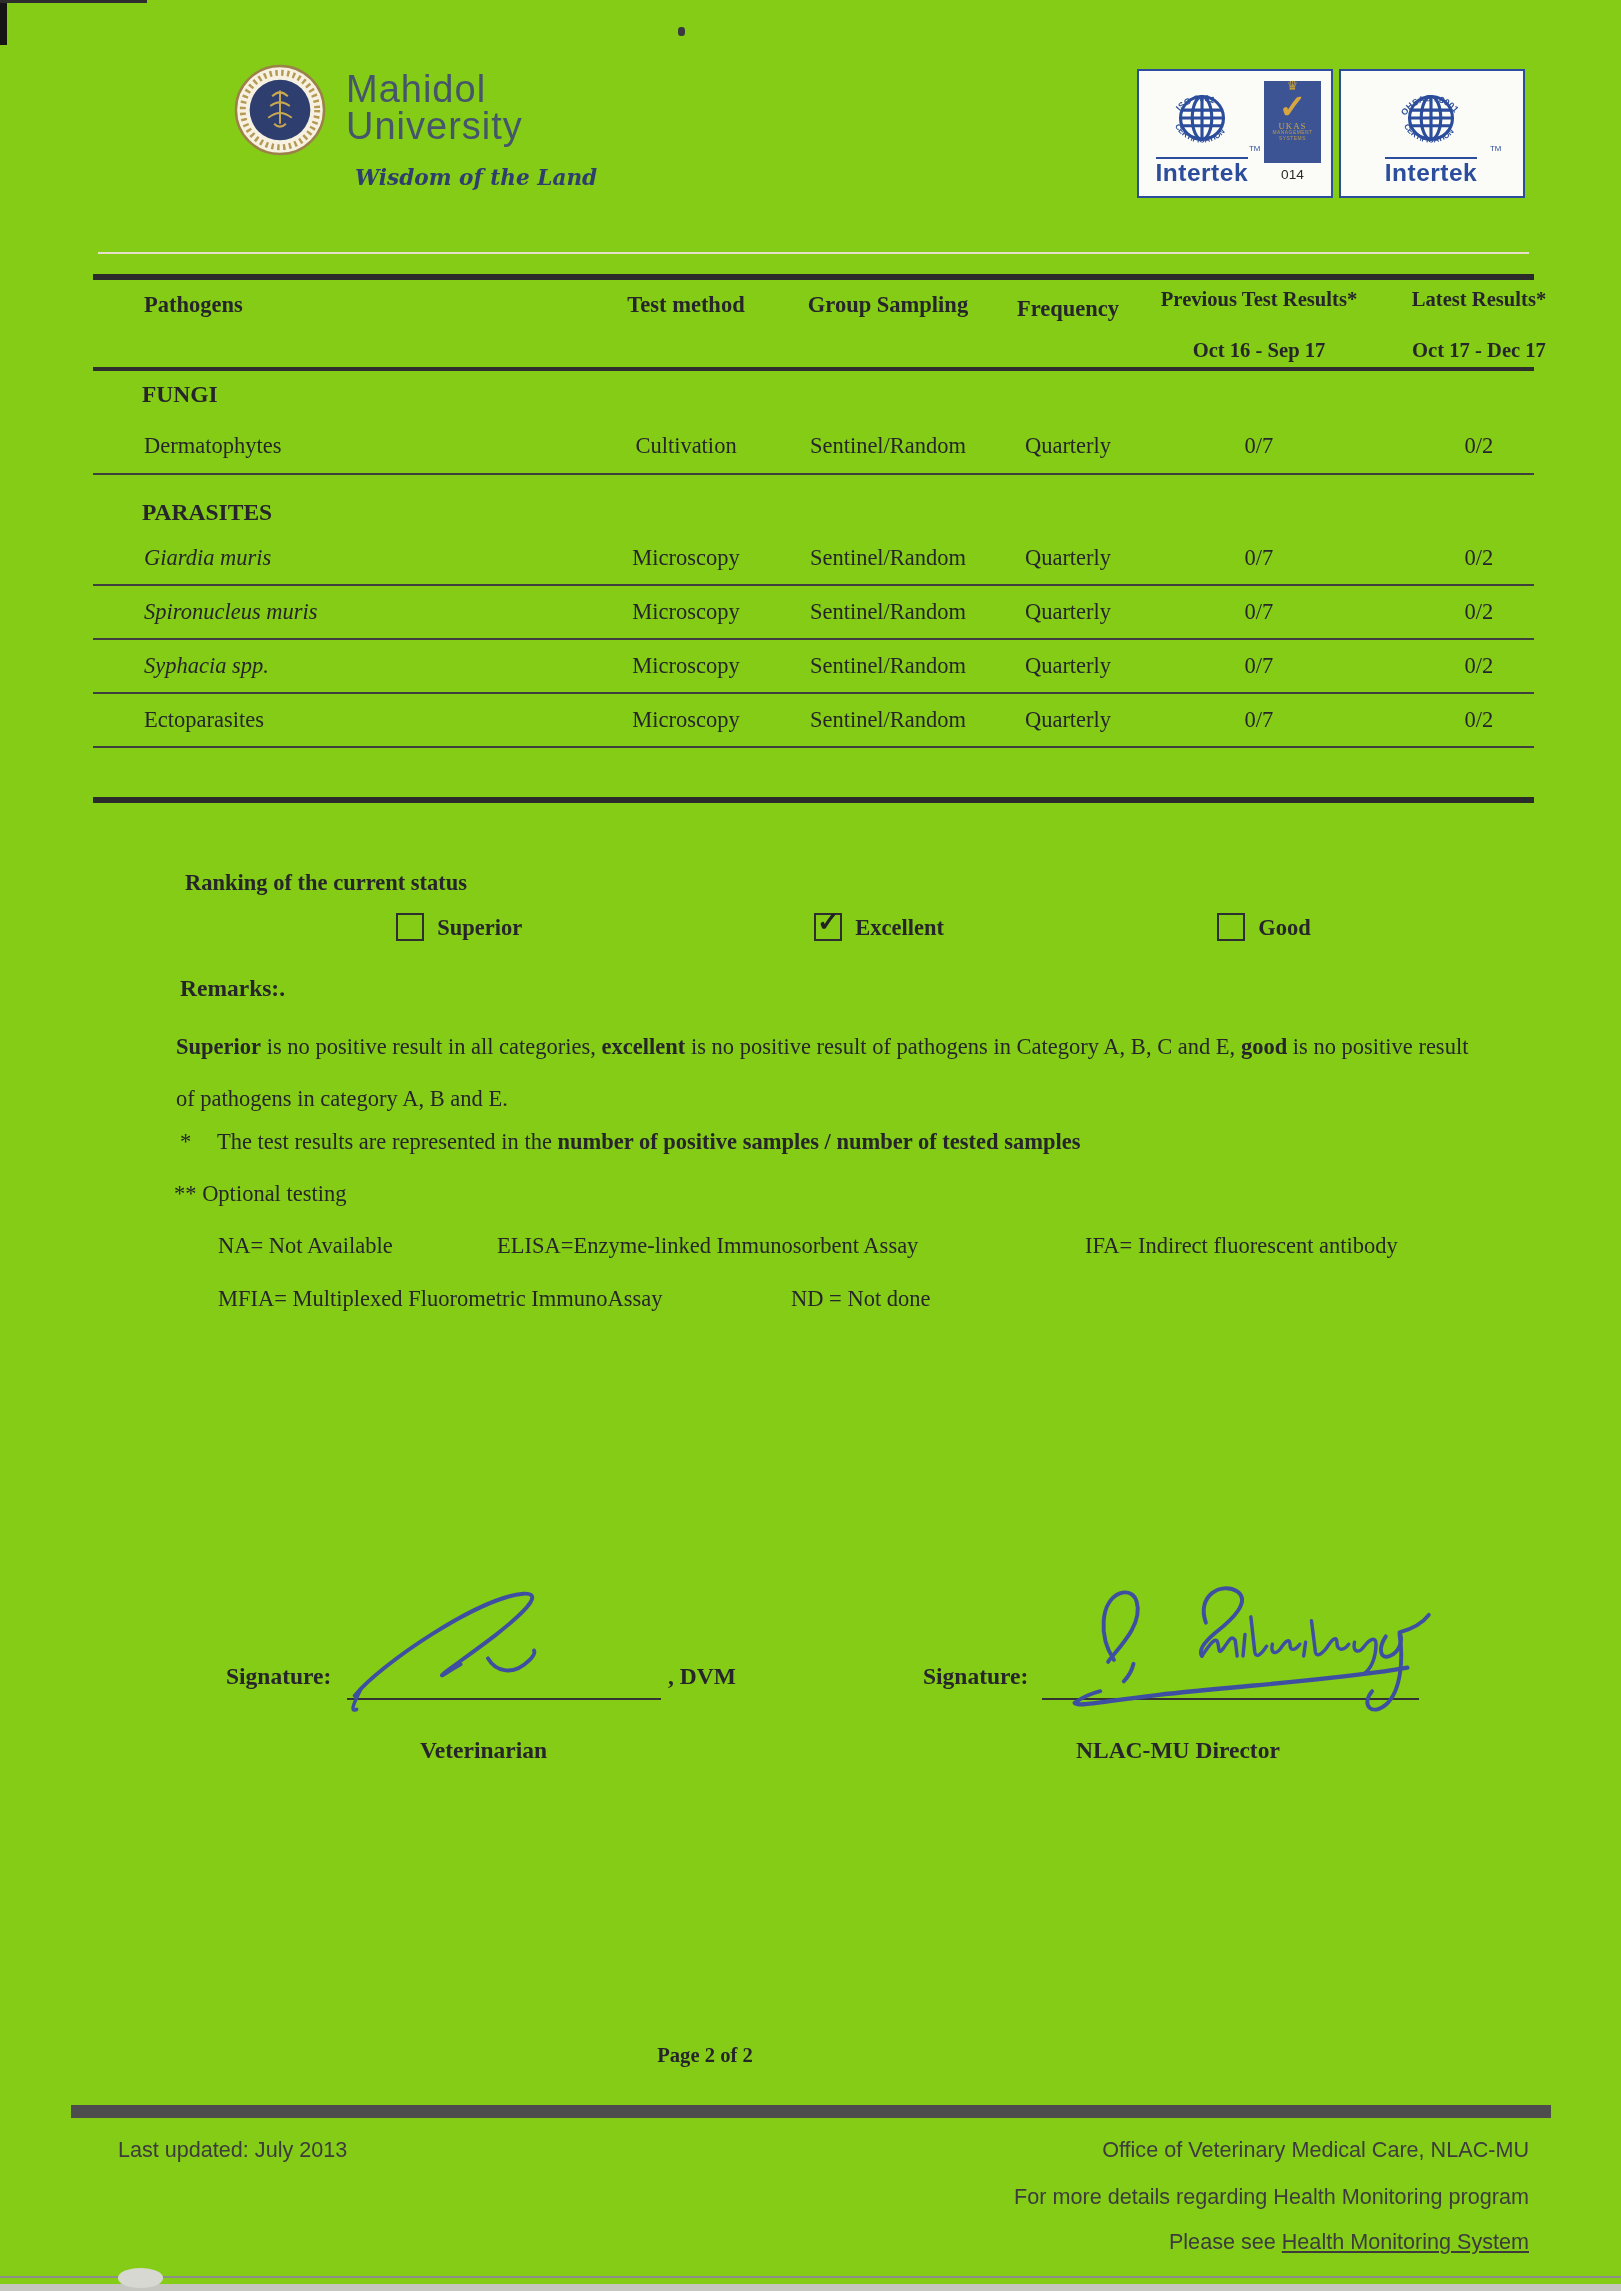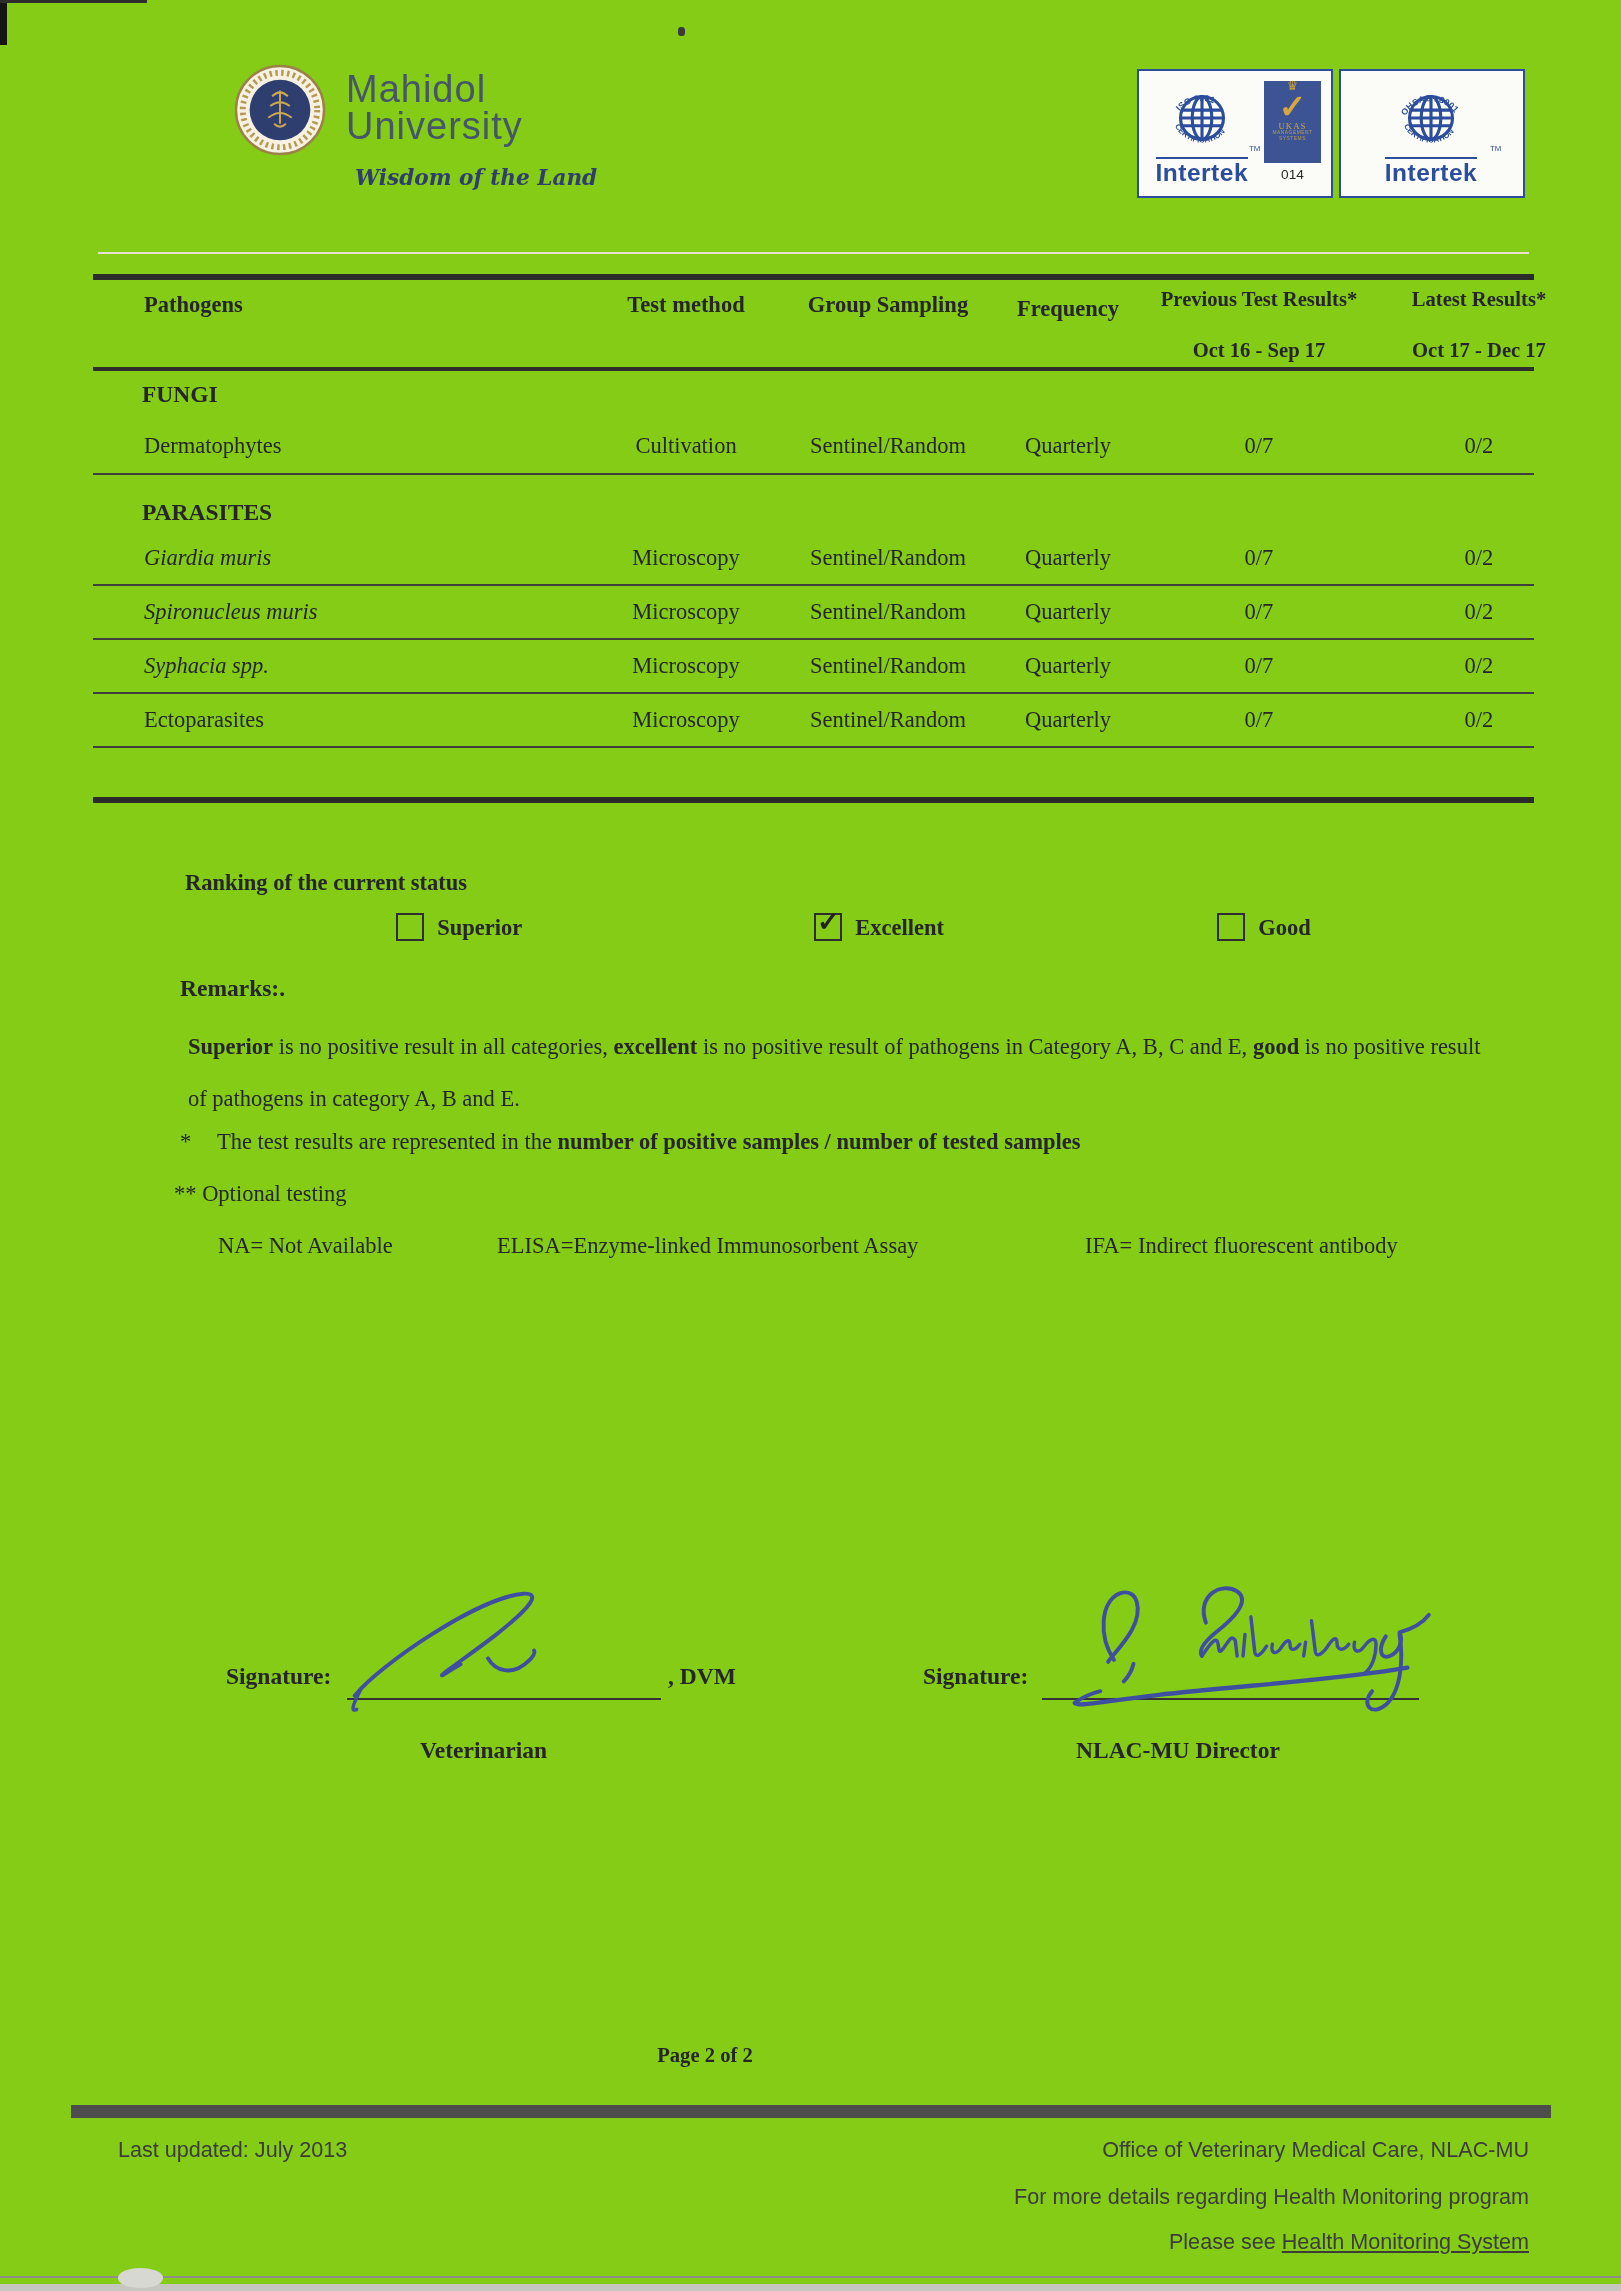--- a/index.html
+++ b/index.html
@@ -67,21 +67,21 @@
   .rank-opt{position:absolute;top:0;display:flex;align-items:flex-start;}
   .rank-opt:nth-child(1){left:396px;}
   .rank-opt:nth-child(2){left:814px;}
   .rank-opt:nth-child(3){left:1217px;}
   .cbox{width:23.5px;height:23.5px;border:2.9px solid #2e2e32;margin-right:13.7px;position:relative;background:transparent;}
   .cbox .mark{position:absolute;left:1px;top:-8.8px;font-size:27.4px;font-weight:bold;color:#222;}
   .rank-label{font-size:22.5px;font-weight:bold;line-height:29px;}
 
   
   .remarks-h{left:180px;top:975px;font-size:23.5px;font-weight:bold;}
-  .remarks-p{left:188px;top:1021px;width:1308px;font-size:22.5px;line-height:52px;}
+  .remarks-p{left:176px;top:1021px;width:1308px;font-size:22.5px;line-height:52px;}
   .noteline{position:absolute;font-size:22.5px;white-space:nowrap;}
   .fn1{left:180px;top:1129px;}
   .fn1 .mk{display:inline-block;width:37px;}
   .fn2{left:174px;top:1181px;}
   .abbr-item{position:absolute;top:0;font-size:22.5px;white-space:nowrap;}
   .abbr-row{position:absolute;left:0;width:1621px;height:33px;}
   .abbr-row1{top:1233px;}
   .abbr-row2{top:1286px;}
   .abbr-row1 .abbr-item:nth-child(1){left:218px;}
   .abbr-row1 .abbr-item:nth-child(2){left:497px;}
@@ -291,20 +291,24 @@
 
   <div class="noteline fn1">
     <span class="mk">*</span><span id="fn1-segs"><span>The test results are represented in the </span><span class="b">number of positive samples / number of tested samples</span></span>
   </div>
   <div class="noteline fn2">** Optional testing</div>
   <div class="abbr-row abbr-row1" id="abbr1">
       <div class="abbr-item">NA= Not Available</div>
       <div class="abbr-item">ELISA=Enzyme-linked Immunosorbent Assay</div>
       <div class="abbr-item">IFA= Indirect fluorescent antibody</div>
     </div>
+  <div class="abbr-row abbr-row2" id="abbr2">
+      <div class="abbr-item">MFIA= Multiplexed Fluorometric ImmunoAssay</div>
+      <div class="abbr-item">ND = Not done</div>
+    </div>
 
   <div class="sig-label" style="left:226px;top:1663px;">Signature:</div>
   <div class="sig-line" style="left:347px;top:1698px;width:314px;"></div>
   <div class="sig-suffix" style="left:668px;top:1663px;">, DVM</div>
   <div class="sig-role" style="left:420px;top:1737px;">Veterinarian</div>
   <svg class="sigsvg" style="left:341px;top:1580px;" width="245" height="147" viewBox="0 0 250 150">
     <path class="ink" stroke-width="4" d="M14,118 C40,86 140,18 186,14 C204,13 196,26 158,56 C132,76 108,92 104,96 C100,100 108,94 122,86"></path>
     <path class="ink" stroke-width="4" d="M150,80 C158,94 176,98 192,82 C196,78 198,74 197,72"></path>
     <path class="ink" stroke-width="3.5" d="M20,112 C14,124 8,136 16,132"></path>
   </svg>

